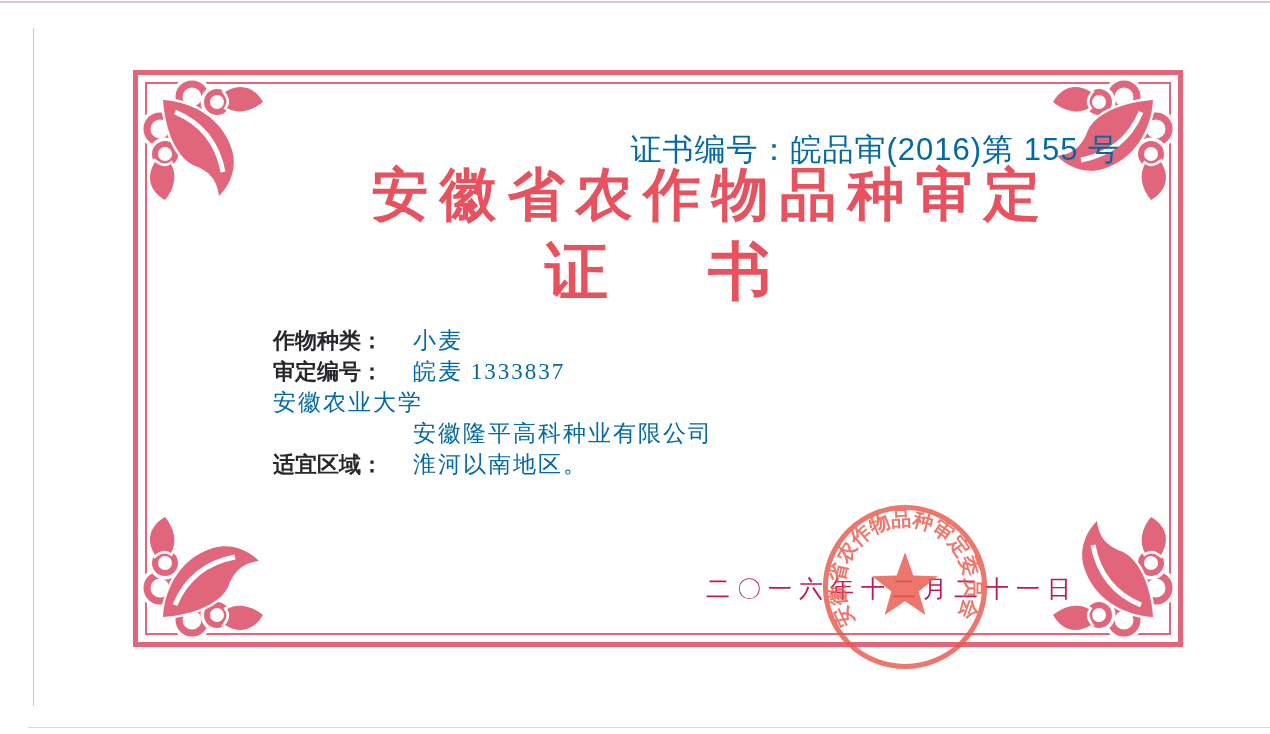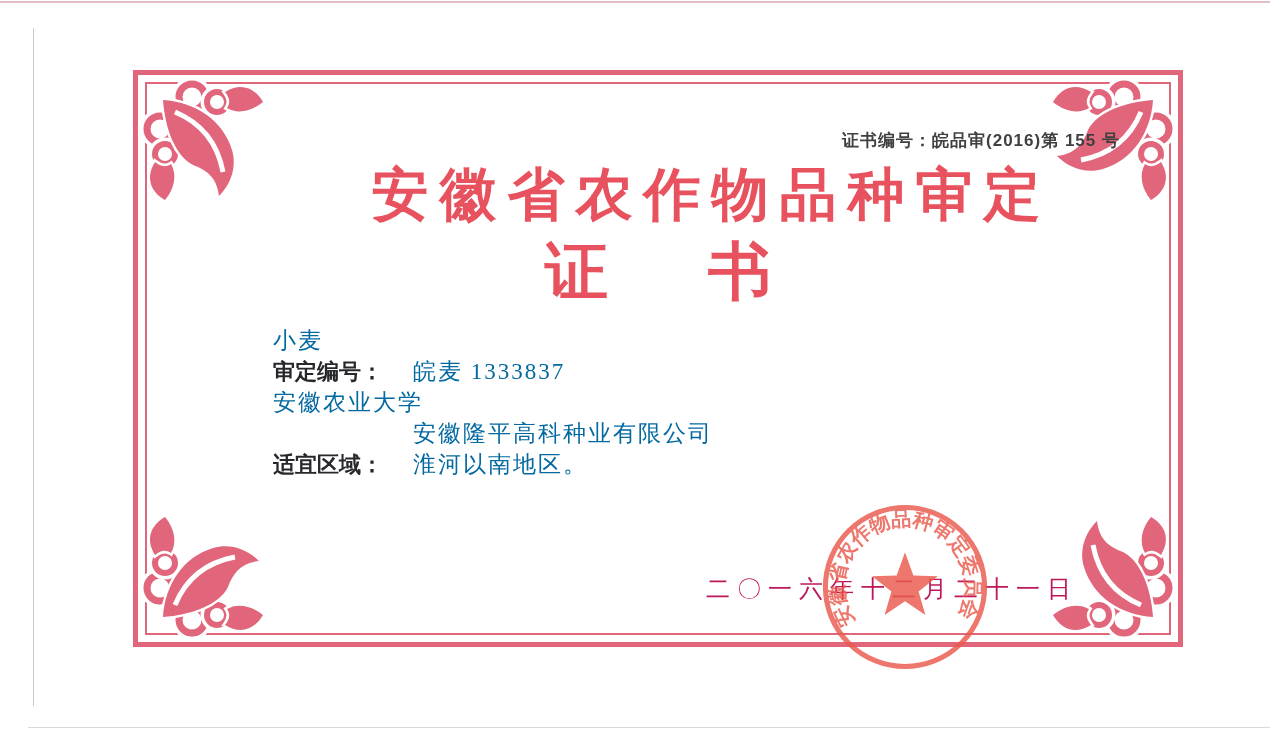--- a/index.html
+++ b/index.html
@@ -23,21 +23,21 @@
     position:absolute;inset:7px;border:2px solid #e1657b;
   }
   .corner{position:absolute;width:130px;height:130px;}
   .corner-tl{left:-3px;top:-3px;}
   .corner-tr{right:-3px;top:-3px;transform:rotate(90deg);}
   .corner-br{right:-3px;bottom:-3px;transform:rotate(180deg);}
   .corner-bl{left:-3px;bottom:-3px;transform:rotate(270deg);}
 
   .cert-no{
     position:absolute;top:54px;right:58px;
-    font-size:17px;font-weight:700;color:#404040;letter-spacing:1px;
+    font-size:31px;font-weight:400;color:#0369a1;letter-spacing:1px;
   }
   .title1{
     position:absolute;top:82px;left:0;width:100%;text-align:center;
     font-size:57px;font-weight:800;color:#e7525e;letter-spacing:11px;
     text-indent:11px;white-space:nowrap;margin-left:48px;
   }
   .title2{
     position:absolute;top:162px;left:0;width:100%;
     display:flex;justify-content:center;gap:100px;
     font-size:63px;font-weight:800;color:#e7525e;line-height:1.1;
@@ -143,20 +143,21 @@
   <div class="cert-no">证书编号：皖品审(2016)第 155 号</div>
 
   <div class="title1">安徽省农作物品种审定</div>
   <div class="title2">
     <span>证</span>
     <span>书</span>
   </div>
 
   <div class="fields">
     <div class="field-row">
+      <div class="field-label">作物种类：</div>
       <div class="field-value">小麦</div>
     </div>
     <div class="field-row">
       <div class="field-label">审定编号：</div>
       <div class="field-value">皖麦 1333837</div>
     </div>
     <div class="field-row">
       <div class="field-value">安徽农业大学</div>
     </div>
     <div class="field-row">

